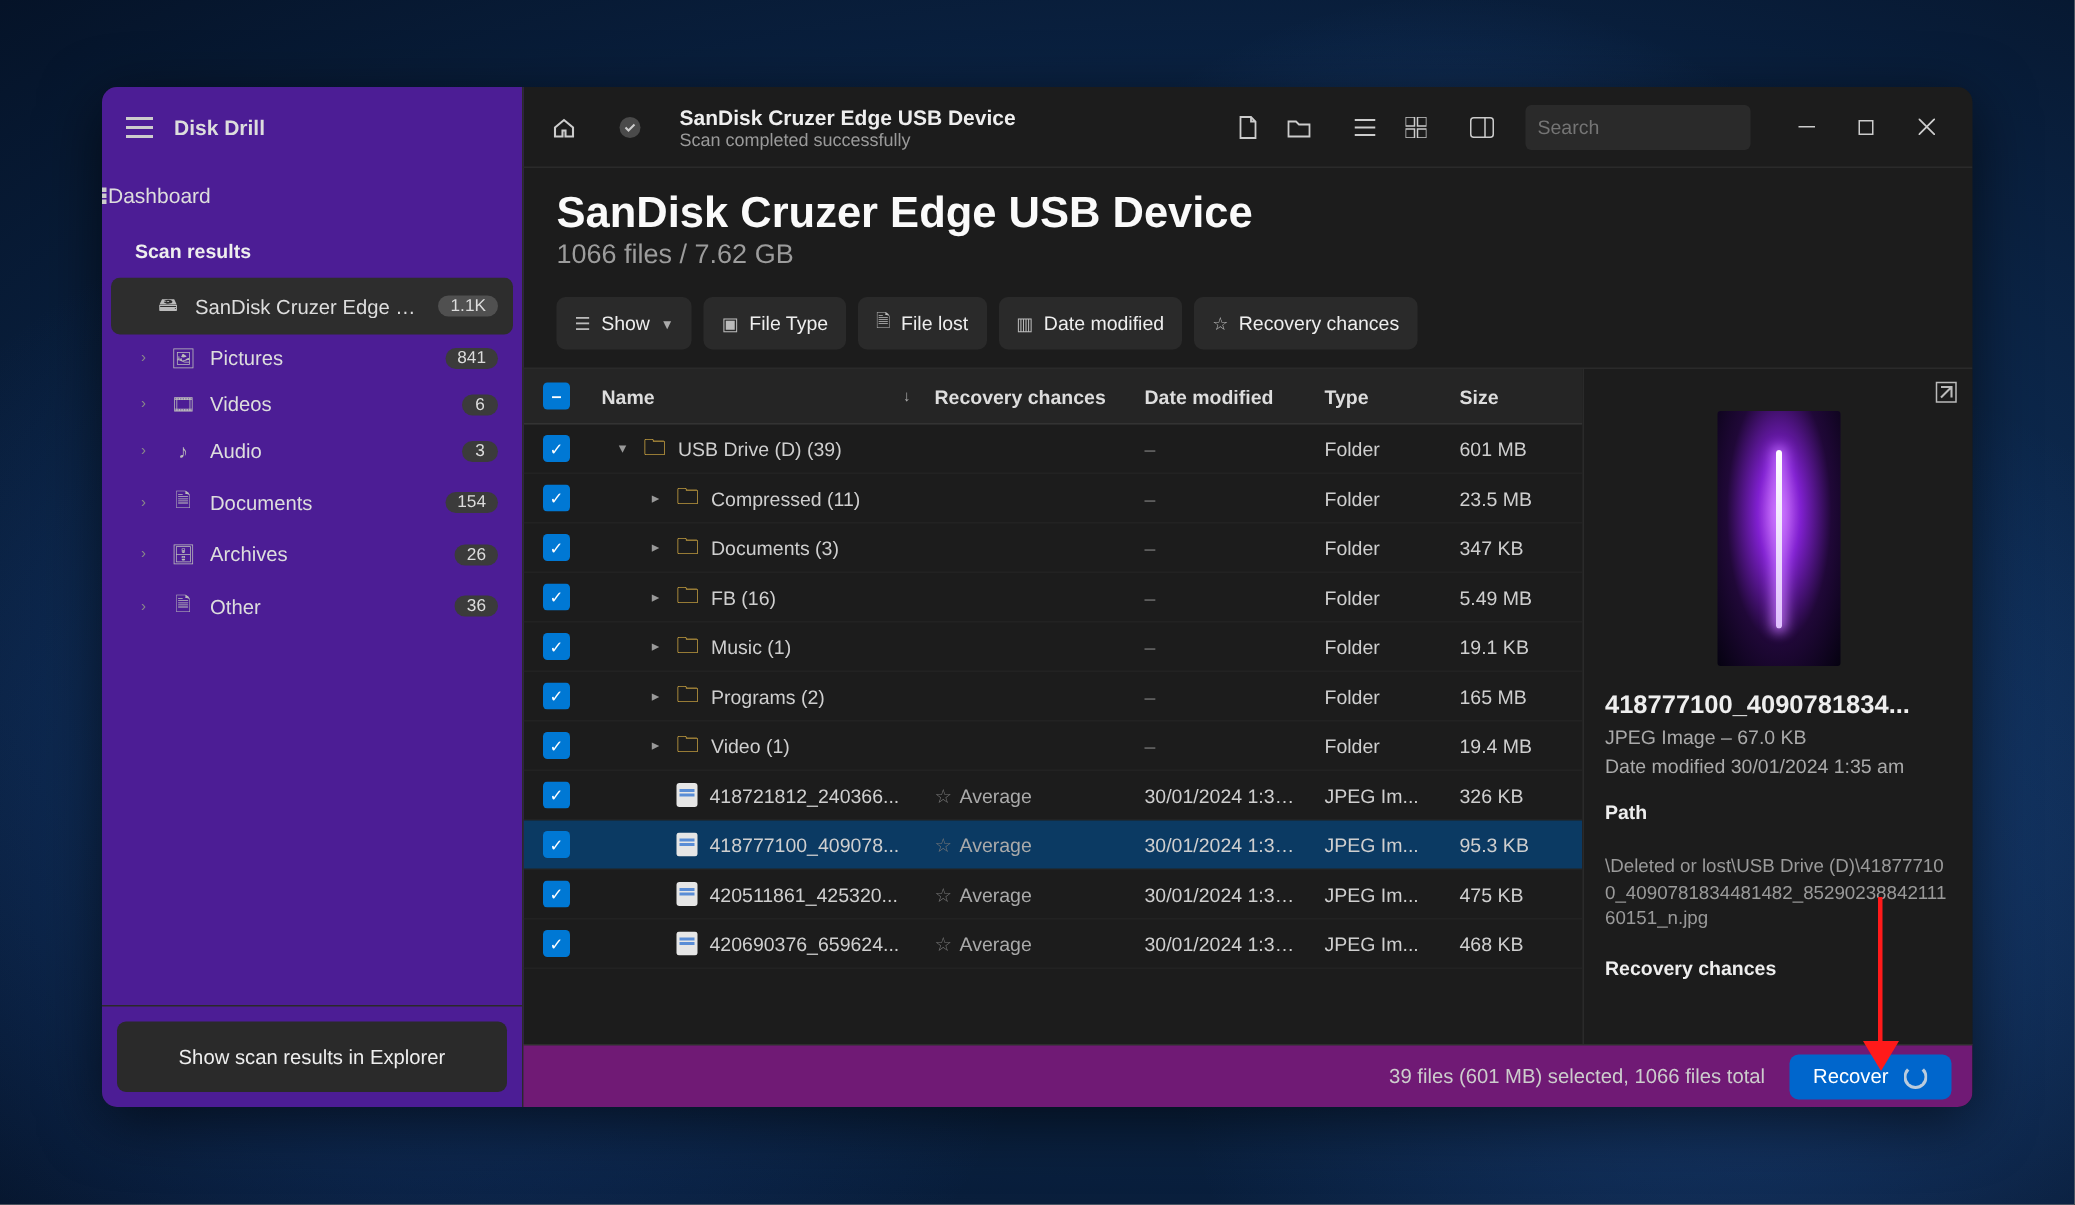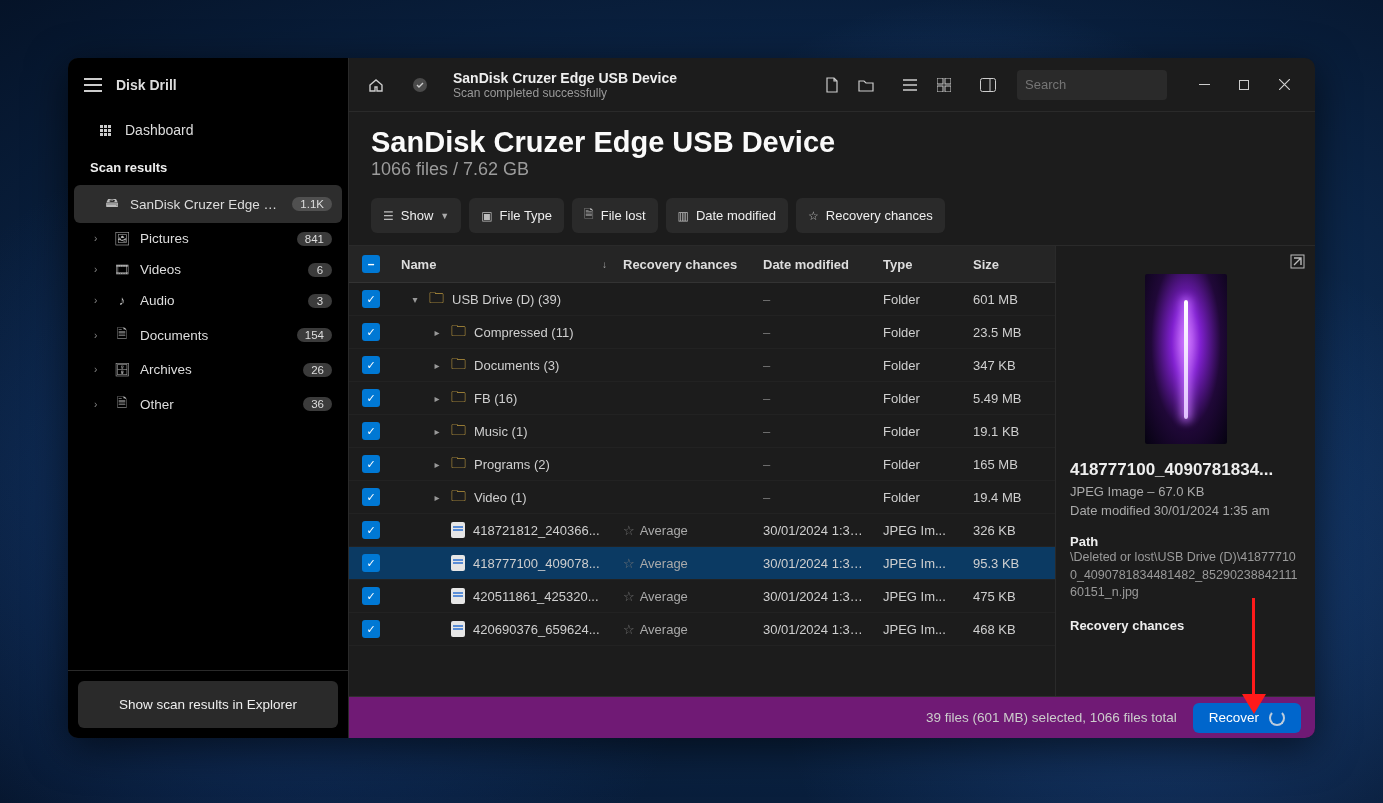--- a/index.html
+++ b/index.html
@@ -20,32 +20,32 @@
   position: absolute; left: 68px; top: 58px;
   width: 1247px; height: 680px;
   background: #1c1c1c;
   border-radius: 10px;
   display: flex;
   overflow: hidden;
   box-shadow: 0 10px 40px rgba(0,0,0,0.6);
 }
 
 .sidebar {
-  width: 281px; background: #000000; color: #ddd;
+  width: 281px; background: #4c1d95; color: #ddd;
   display: flex; flex-direction: column;
   border-right: 1px solid #2a2a2a;
 }
 .sidebar-top {
   display: flex; align-items: center; gap: 14px;
   padding: 12px 16px; height: 54px;
 }
 .hamburger { width: 18px; height: 14px; display: flex; flex-direction: column; justify-content: space-between; }
 .hamburger span { height: 2px; background: #ccc; }
 .app-name { font-size: 14px; font-weight: 600; }
-.dash-row { display: flex; align-items: center; gap: 14px; padding: 10px 18px 10px 60px; font-size: 14px; cursor: pointer; }
+.dash-row { display: flex; align-items: center; gap: 1px; padding: 10px 18px 10px 20px; font-size: 14px; cursor: pointer; }
 .dash-grid { display: grid; grid-template-columns: repeat(3,3px); grid-template-rows: repeat(3,3px); gap: 1px; margin-left: -28px; }
 .dash-grid span { background: #ccc; }
 .section-label { padding: 12px 18px 10px 22px; font-size: 13px; font-weight: 600; color: #eee; }
 .tree { flex: 1; overflow-y: auto; padding: 0 6px; }
 .tree-item {
   display: flex; align-items: center; gap: 10px;
   padding: 8px 10px; border-radius: 6px;
   font-size: 13.5px; cursor: pointer;
 }
 .tree-item .caret { width: 10px; color: #888; font-size: 10px; }
@@ -156,21 +156,21 @@
 }
 .preview-img::after {
   content: ''; position: absolute; left: 50%; top: 15%; width: 4px; height: 70%;
   background: linear-gradient(#fff, #e0c0ff); transform: translateX(-50%);
   box-shadow: 0 0 8px 3px rgba(200,120,255,0.8);
   border-radius: 2px;
 }
 .preview-title { font-size: 17px; font-weight: 600; color: #eee; overflow: hidden; text-overflow: ellipsis; white-space: nowrap; }
 .preview-sub { color: #aaa; margin-top: 4px; }
 .preview-section-label { font-weight: 600; color: #eee; margin-top: 16px; }
-.preview-path { color: #9a9a9a; font-size: 12.5px; margin-top: 0; word-break: break-all; line-height: 1.4; }
+.preview-path { color: #9a9a9a; font-size: 12.5px; margin-top: 20px; word-break: break-all; line-height: 1.4; }
 
 .statusbar {
   height: 42px; background: #701a75; border-top: 1px solid #2e2e2e;
   display: flex; align-items: center; justify-content: flex-end;
   padding: 0 14px; gap: 16px; font-size: 13.5px; color: #ccc;
 }
 .recover-btn {
   background: #0066cc; color: #fff; border: none;
   padding: 7px 16px; border-radius: 6px; font-size: 13.5px; cursor: pointer;
   display: flex; align-items: center; gap: 10px;

